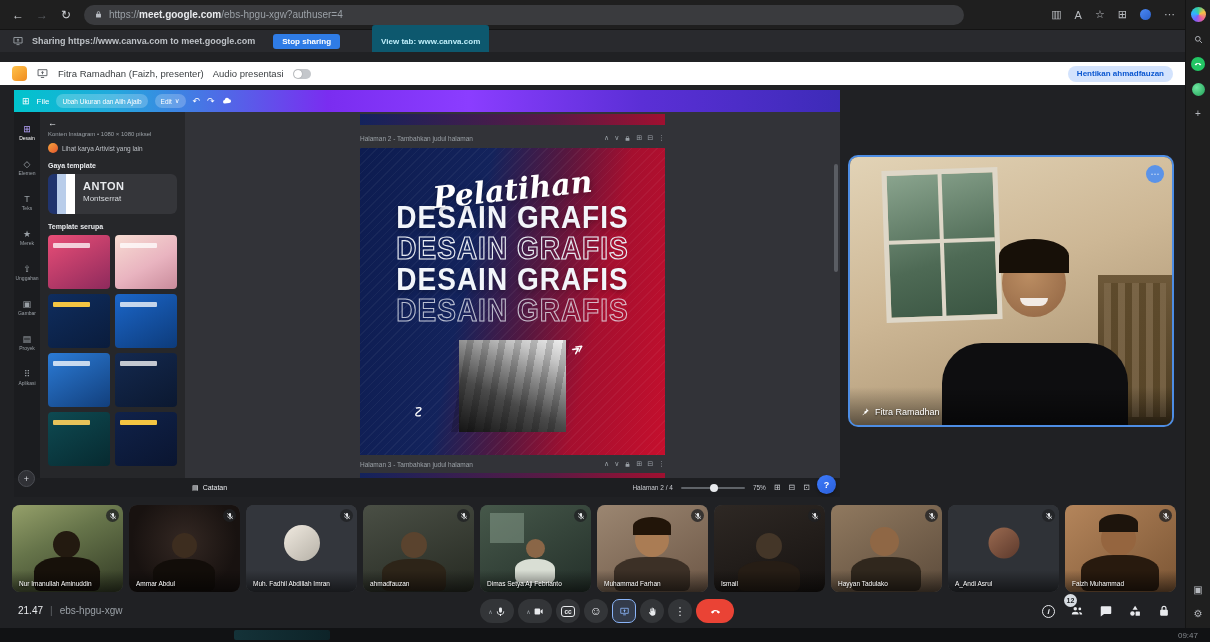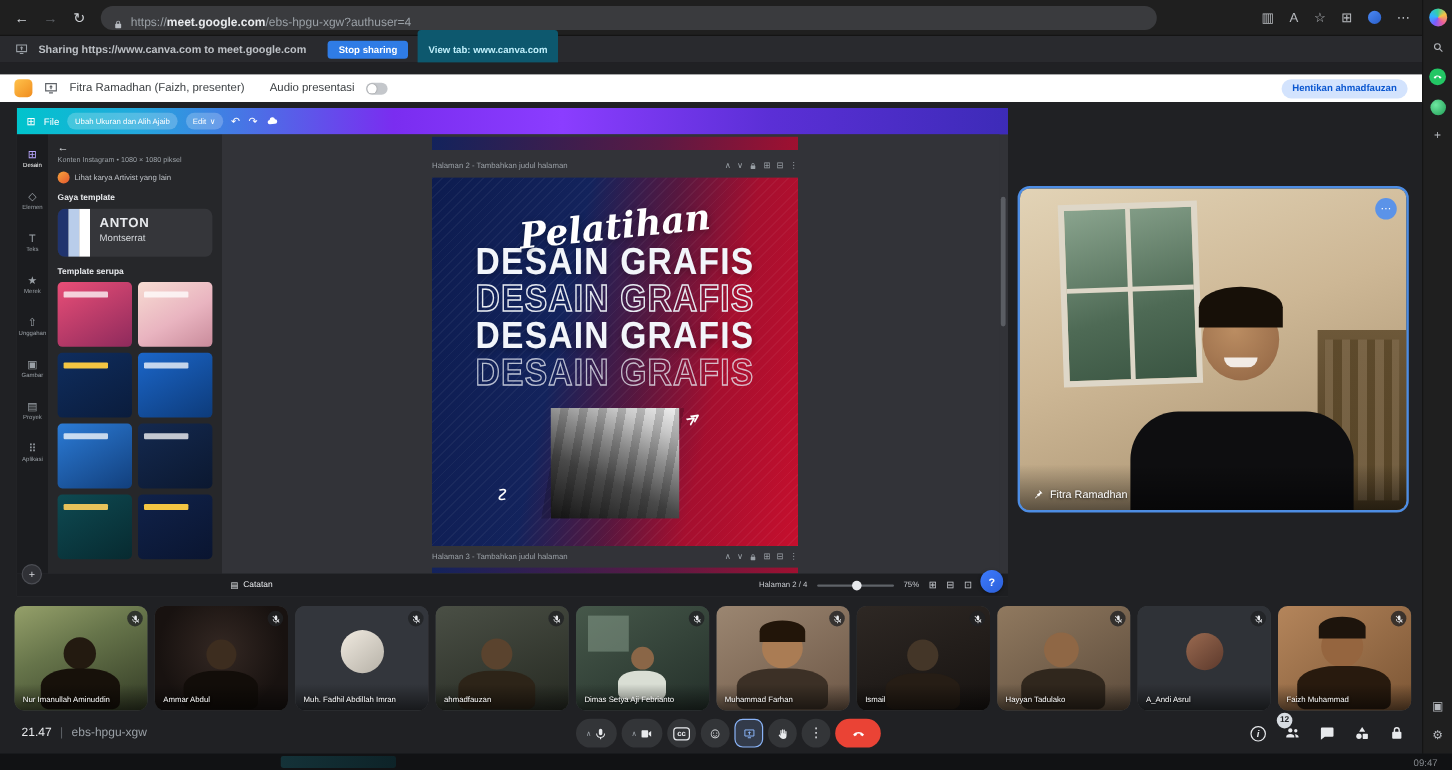--- a/index.html
+++ b/index.html
@@ -6,21 +6,21 @@
   .screen{position:relative;width:1210px;height:642px;overflow:hidden;background:#202124;
     font-family:"Liberation Sans",sans-serif;}
   .ab{position:absolute;}
   svg.ic{display:block;width:12px;height:12px;}
 
   
   .browser-bar{left:0;top:0;width:1185px;height:30px;background:#1f1f1f;border-bottom:1px solid #141414;
     display:flex;align-items:center;padding-left:6px;box-sizing:border-box;}
   .navbtn{color:#cfd2d6;font-size:12px;width:24px;text-align:center;cursor:default;}
   .navbtn.dim{color:#5a5e63;}
-  .url-pill{height:20px;background:#3a3b3e;border-radius:11px;display:flex;align-items:flex-end;
+  .url-pill{height:20px;background:#3a3b3e;border-radius:11px;display:flex;align-items:center;
     padding:0 10px;gap:6px;width:880px;margin-left:6px;box-sizing:border-box;}
   .url-lock{color:#b8bcc2;} .url-lock .ic{width:9px;height:9px;}
   .url-text{font-size:10px;color:#9aa0a6;white-space:nowrap;overflow:hidden;}
   .url-text .domain{color:#e8eaed;font-weight:700;}
   .tb-icons{margin-left:auto;display:flex;align-items:center;gap:13px;padding-right:10px;color:#b9bcc0;font-size:11px;}
   .tb-avatar{width:11px;height:11px;border-radius:50%;background:linear-gradient(140deg,#4b89f5,#2a5fc9);}
 
   
   .rstrip{left:1185px;top:0;width:25px;height:628px;background:#1f1f1f;border-left:1px solid #141414;
     display:flex;flex-direction:column;align-items:center;padding:7px 0 8px;box-sizing:border-box;gap:12px;}
@@ -34,31 +34,31 @@
   .rs-spacer{flex:1;}
 
   
   .share-banner{left:0;top:30px;width:1185px;height:22px;background:#292a2e;display:flex;align-items:center;
     gap:8px;padding:0 12px;box-sizing:border-box;}
   .sb-mon{color:#9aa0a6;} .sb-mon .ic{width:12px;height:12px;}
   .sb-text{font-size:9px;color:#bdc1c6;font-weight:bold;}
   .sb-stop{background:#2f7ce6;color:#fff;font-size:8px;font-weight:700;border-radius:3px;height:15px;
     display:flex;align-items:center;padding:0 9px;margin-left:10px;}
   .sb-view{background:#0d586e;color:#bfeffb;font-size:8px;font-weight:700;border-radius:3px;height:33px;
-    display:flex;align-items:center;padding:0 9px;}
+    display:flex;align-items:center;padding:0 9px;margin-left:24px;}
 
   
   .meet-page{left:0;top:52px;width:1185px;height:576px;background:#202124;}
 
   .pres-bar{left:0;top:10px;width:1185px;height:23px;background:#fff;display:flex;align-items:center;
     padding:0 12px;box-sizing:border-box;gap:9px;}
   .fav{width:15px;height:15px;border-radius:4px;background:linear-gradient(140deg,#ffc24b,#f08c1e);}
   .pres-mon{color:#5f6368;} .pres-mon .ic{width:13px;height:13px;}
   .pres-name{font-size:9.5px;color:#3c4043;}
-  .pres-audio{font-size:9.5px;color:#3c4043;margin-left:12px;}
+  .pres-audio{font-size:9.5px;color:#3c4043;}
   .toggle{width:18px;height:10px;border-radius:5px;background:#c4c7cb;position:relative;}
   .toggle i{position:absolute;left:1px;top:1px;width:8px;height:8px;border-radius:50%;background:#fff;
     box-shadow:0 0 1px rgba(0,0,0,.5);}
   .stop-pres{margin-left:auto;background:#d3e3fd;color:#0b57d0;font-size:8px;font-weight:700;height:16px;
     border-radius:8px;display:flex;align-items:center;padding:0 9px;}
 
   
   .shared{left:14px;top:38px;width:826px;height:407px;background:#323338;overflow:hidden;}
   .cv-top{left:0;top:0;width:826px;height:22px;display:flex;align-items:center;gap:7px;padding:0 8px;
     box-sizing:border-box;color:#fff;

